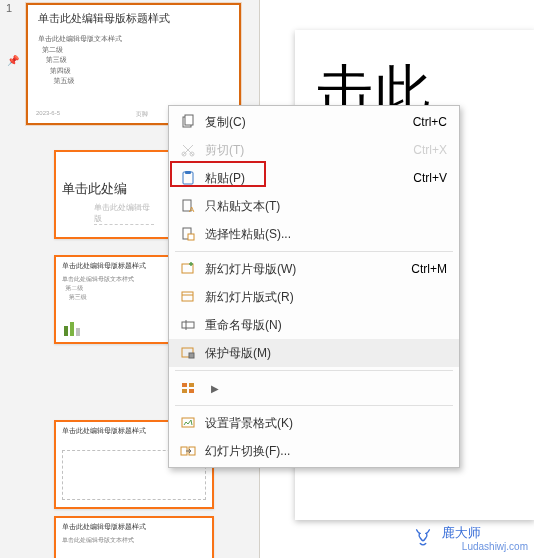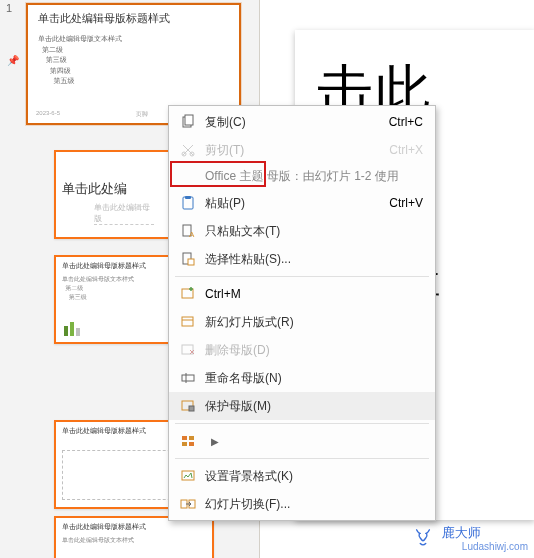--- a/index.html
+++ b/index.html
@@ -131,21 +131,21 @@
     font-size: 28px;
     color: #111;
     line-height: 1.55;
   }
   .sub-lines .l2 { padding-left: 30px; }
   .sub-lines .l3 { padding-left: 50px; }
   .context-menu {
     position: absolute;
     left: 168px;
     top: 105px;
-    width: 268px;
+    width: 292px;
     background: #fdfdfd;
     border: 1px solid #c0c0c0;
     box-shadow: 2px 3px 6px rgba(0,0,0,0.25);
     padding: 2px 0;
   }
   .cm-header {
     padding: 4px 12px 4px 36px;
     color: #888;
     font-size: 12px;
   }
@@ -285,21 +285,20 @@
       <svg class="ic" viewBox="0 0 16 16">
           <path d="M3 3 L13 13 M13 3 L3 13" stroke="#ccc" fill="none"></path>
           <circle cx="4" cy="12" r="2" fill="none" stroke="#ccc"></circle>
           <circle cx="12" cy="12" r="2" fill="none" stroke="#ccc"></circle>
         </svg>
     </span>
     <span class="label">剪切(T)</span>
     <span class="shortcut">Ctrl+X</span>
   </div>
 
-  <div class="cm-header">Office 主题 母版：由幻灯片 1-2 使用</div>
 
   <div class="cm-item">
     <span class="icon">
       <svg class="ic" viewBox="0 0 16 16">
           <rect x="3" y="2" width="10" height="12" rx="1" fill="none" stroke="#3b78c4"></rect>
           <rect x="5" y="1" width="6" height="3" rx="1" fill="#3b78c4"></rect>
         </svg>
     </span>
     <span class="label">粘贴(P)</span>
     <span class="shortcut">Ctrl+V</span>
@@ -327,42 +326,34 @@
 
   <div class="cm-sep"></div>
 
   <div class="cm-item">
     <span class="icon">
       <svg class="ic" viewBox="0 0 16 16">
           <rect x="2" y="3" width="11" height="9" fill="none" stroke="#d29030"></rect>
           <path d="M11 1 v4 M9 3 h4" stroke="#5a9e4d" stroke-width="1.5"></path>
         </svg>
     </span>
+    <span class="label">新幻灯片母版(W)</span>
     <span class="shortcut">Ctrl+M</span>
   </div>
 
   <div class="cm-item">
     <span class="icon">
       <svg class="ic" viewBox="0 0 16 16">
           <rect x="2" y="3" width="11" height="9" fill="none" stroke="#d29030"></rect>
           <line x1="2" y1="6" x2="13" y2="6" stroke="#d29030"></line>
         </svg>
     </span>
     <span class="label">新幻灯片版式(R)</span>
   </div>
 
-  <div class="cm-item disabled">
-    <span class="icon">
-      <svg class="ic" viewBox="0 0 16 16">
-          <rect x="2" y="3" width="11" height="9" fill="none" stroke="#ccc"></rect>
-          <path d="M10 8 l4 4 M14 8 l-4 4" stroke="#d9a0a0"></path>
-        </svg>
-    </span>
-    <span class="label">删除母版(D)</span>
-  </div>
 
   <div class="cm-item">
     <span class="icon">
       <svg class="ic" viewBox="0 0 16 16">
           <rect x="2" y="5" width="12" height="6" fill="none" stroke="#666"></rect>
           <line x1="6" y1="3" x2="6" y2="13" stroke="#666"></line>
         </svg>
     </span>
     <span class="label">重命名母版(N)</span>
   </div>

